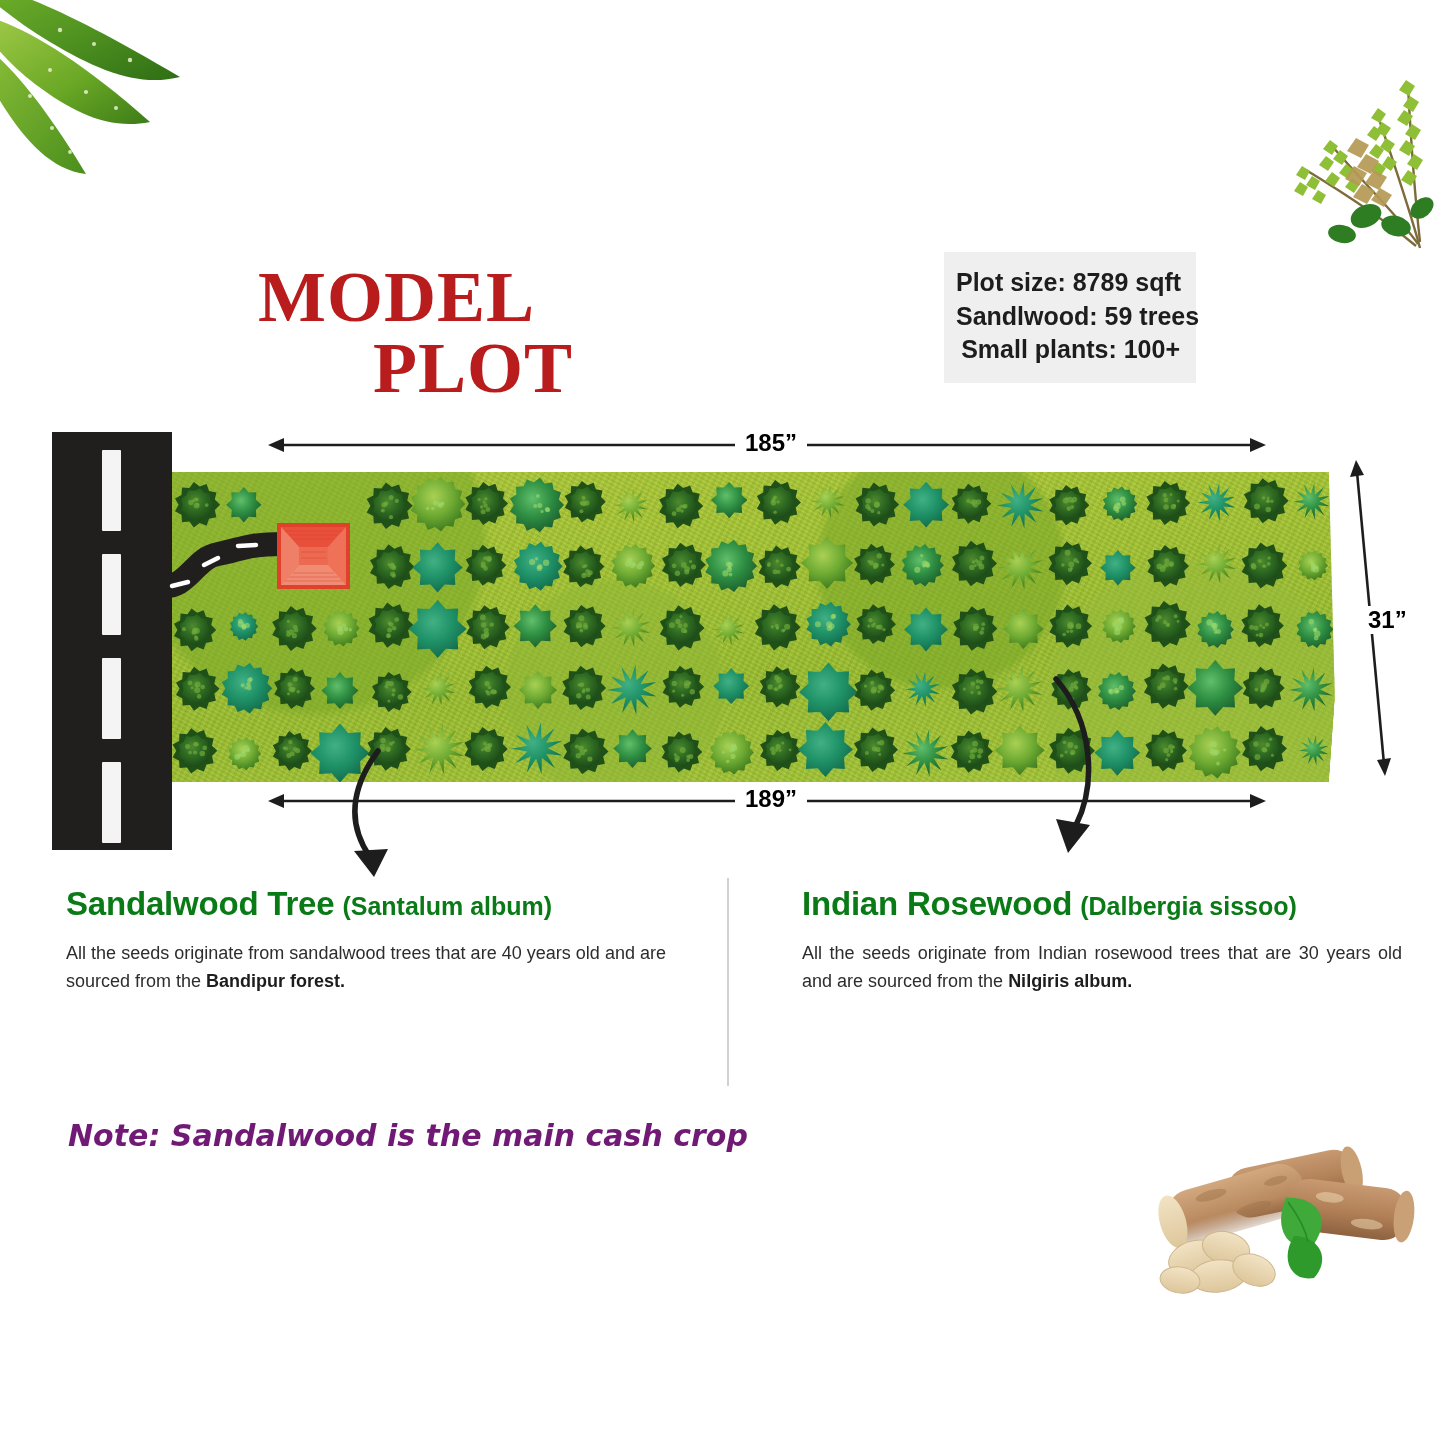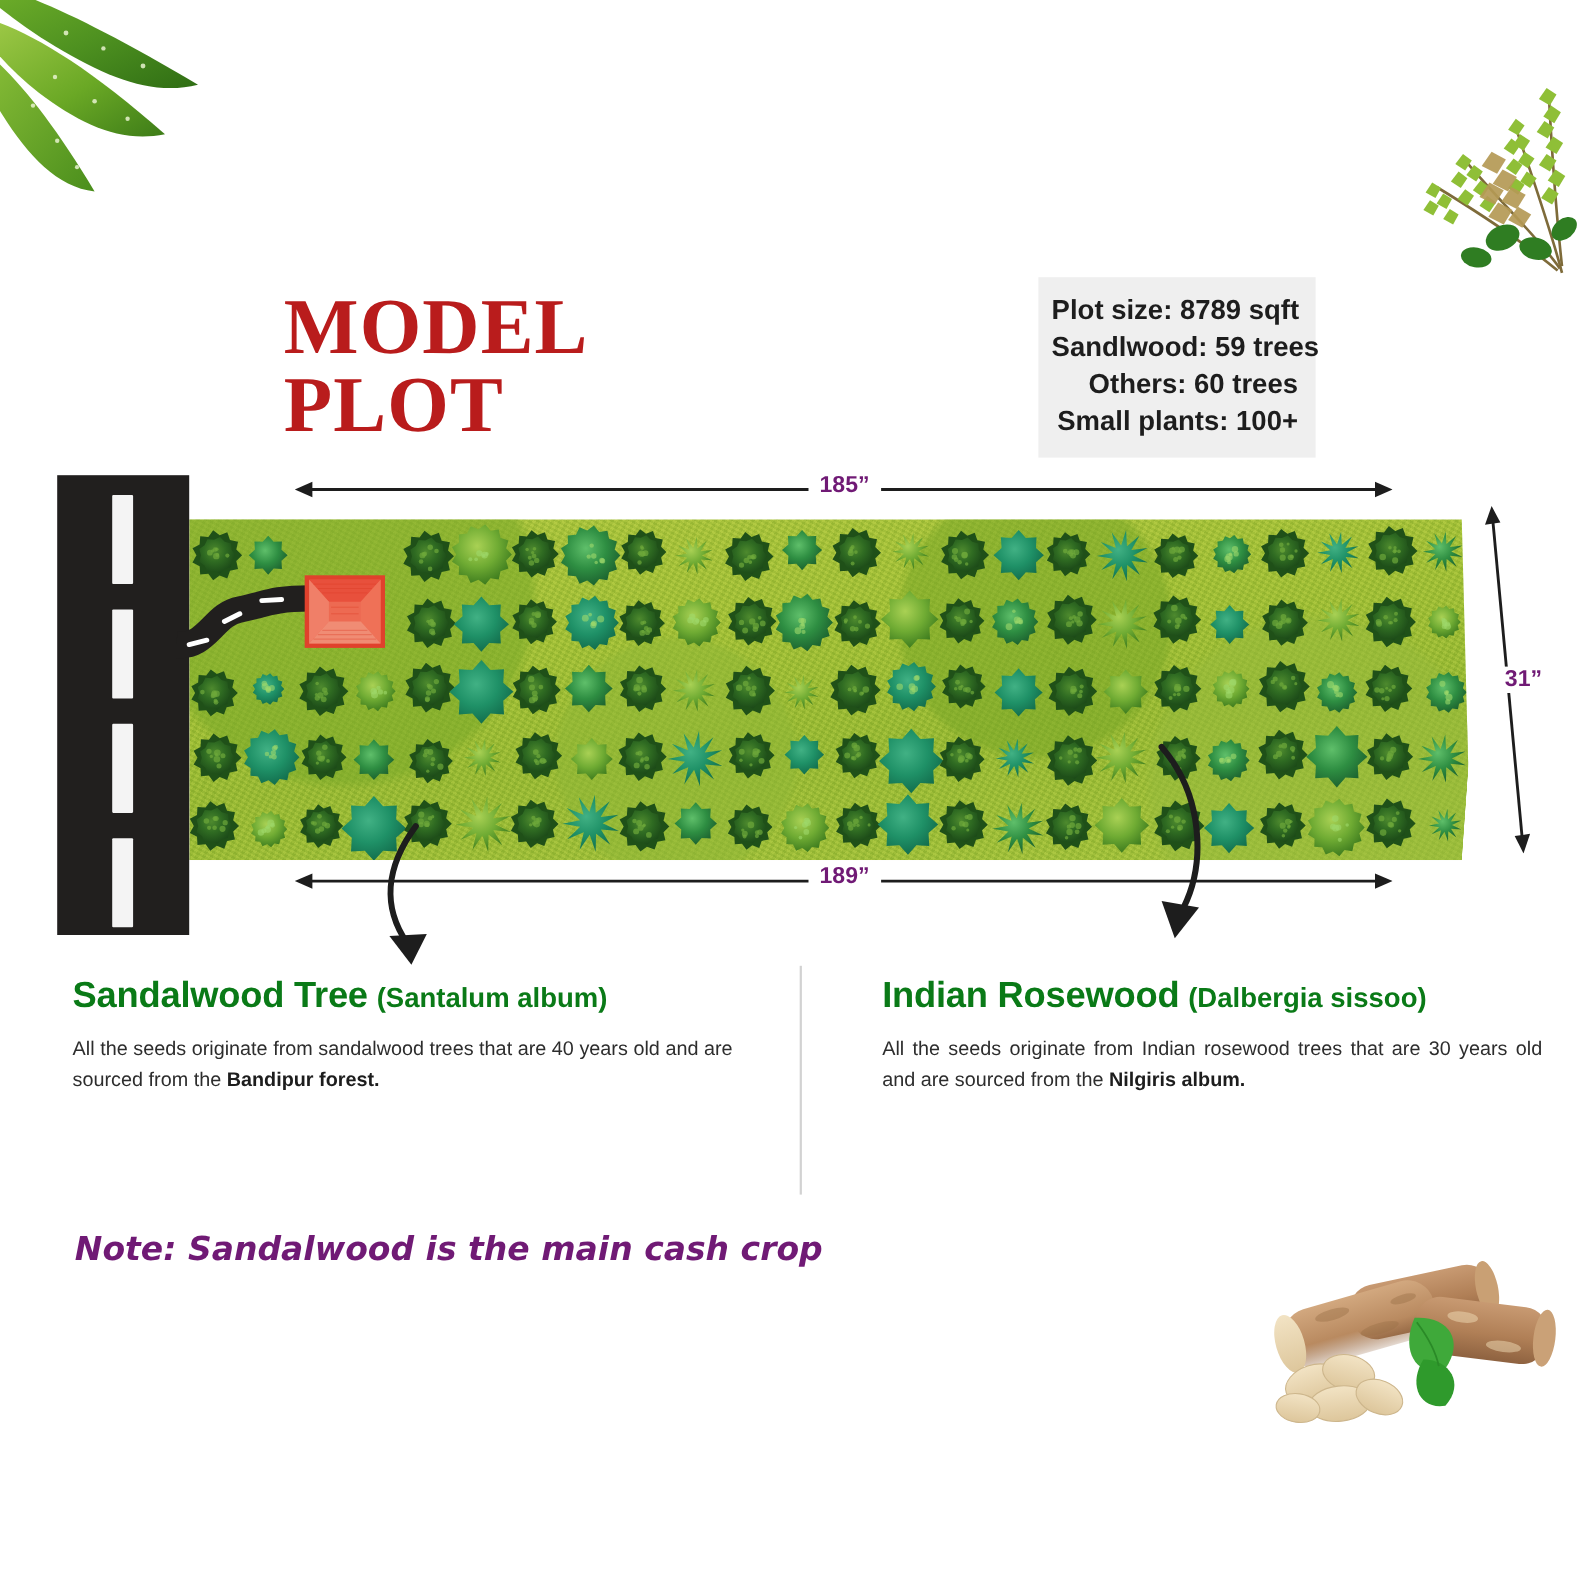--- a/index.html
+++ b/index.html
@@ -19,21 +19,21 @@
   #tulsi-deco{right:0px;top:20px;width:170px;height:230px;}
   #logs-deco{left:1118px;top:1140px;width:300px;height:180px;}
 
   
   #page-title{
     position:absolute;left:258px;top:262px;width:430px;
     font-family:"Liberation Serif", serif;
     font-size:72px;line-height:0.98;font-weight:700;
     color:#b91c1c;letter-spacing:1px;
   }
-  #page-title .l2{display:block;}
+  #page-title .l2{display:block;text-align:center;}
 
   
   #info-box{
     position:absolute;left:944px;top:252px;width:252px;
     background:#efefef;
     padding:14px 16px 16px 12px;
     box-sizing:border-box;
     text-align:right;
   }
   #info-box .info-line{
@@ -76,21 +76,21 @@
     background:linear-gradient(to bottom right, transparent 49%, #ffffff 50%);
   }
 
   
   .dim-line{position:absolute;}
   #dim-top{left:268px;top:434px;width:998px;height:22px;}
   #dim-bottom{left:268px;top:790px;width:998px;height:22px;}
   #dim-right{left:1348px;top:460px;width:46px;height:316px;}
 
   .dim-label{
-    position:absolute;font-size:21px;font-weight:700;color:#701a75;
+    position:absolute;font-size:24px;font-weight:700;color:#000000;
     background:#ffffff;padding:0 10px;
   }
   #dim-top-label{left:735px;top:429px;}
   #dim-bottom-label{left:735px;top:785px;}
   #dim-right-label{left:1358px;top:606px;}
 
   
   #arrow-left{position:absolute;left:320px;top:745px;width:120px;height:140px;}
   #arrow-right{position:absolute;left:1020px;top:665px;width:130px;height:200px;}
 
@@ -222,21 +222,20 @@
   </svg>
 
   <div id="page-title">
     <span>MODEL</span>
     <span class="l2">PLOT</span>
   </div>
 
   <div id="info-box">
     <div class="info-line">Plot size: 8789 sqft</div>
     <div class="info-line">Sandlwood: 59 trees</div>
-    <div class="info-line">Others: 60 trees</div>
     <div class="info-line">Small plants: 100+</div>
   </div>
 
   <div id="plot-wrap">
 
     <div id="grass">
       <svg id="tree-layer" width="1165" height="310" viewBox="0 0 1165 310" style="position:absolute;left:0;top:0;">
         <defs>
           <radialGradient id="darkTree" cx="42%" cy="38%" r="62%">
             <stop offset="0%" stop-color="#4e8a2e"></stop>

